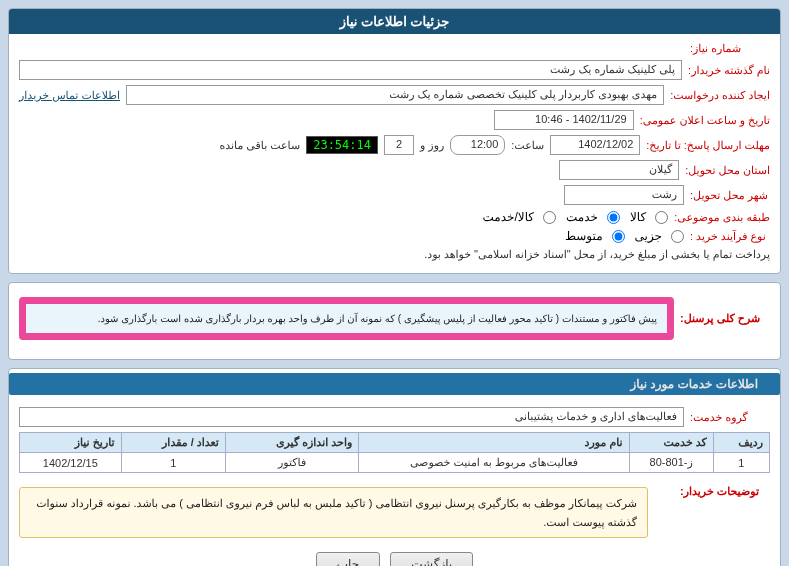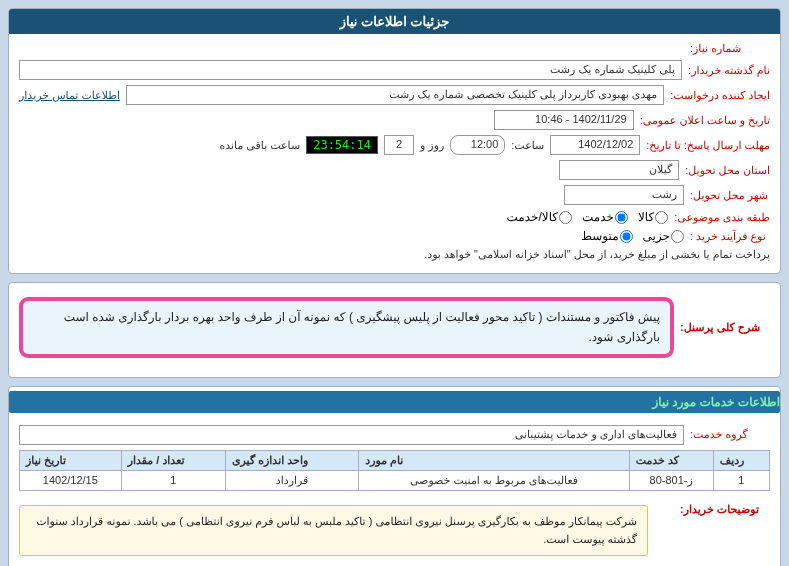--- a/index.html
+++ b/index.html
@@ -77,53 +77,53 @@
     }
     .radio-group {
       display: flex;
       align-items: center;
       gap: 10px;
       direction: rtl;
     }
     .radio-item {
       display: flex;
       align-items: center;
-      gap: 1px;
+      gap: 9px;
     }
     .section-header {
       background: #2471a3;
-      color: #86efac;
-      padding: 4px 0;
+      color: #e5e5e5;
+      padding: 4px 22px;
       font-size: 12px;
       font-weight: bold;
       margin: 4px 0;
       border-radius: 2px;
     }
     .sarh-text {
       background: #eaf4fb;
-      border: 4px solid #ec4899;
+      border: 7px solid #ec4899;
       padding: 6px 10px;
-      font-size: 12px;
+      font-size: 10px;
       line-height: 1.7;
       color: #222;
       direction: rtl;
       margin: 6px 0;
-      border-radius: 9px;
+      border-radius: 4px;
     }
     .info-table {
       width: 100%;
       border-collapse: collapse;
       font-size: 11px;
       margin-top: 4px;
     }
     .info-table th {
       background: #d5e8f5;
       border: 1px solid #aac;
       padding: 3px 6px;
-      text-align: left;
+      text-align: right;
       color: #333;
     }
     .info-table td {
       border: 1px solid #aac;
       padding: 3px 6px;
       text-align: center;
       color: #333;
     }
     .info-table tr:nth-child(even) td {
       background: #f5f9fd;
@@ -284,21 +284,21 @@
             <th>واحد اندازه گیری</th>
             <th>تعداد / مقدار</th>
             <th>تاریخ نیاز</th>
           </tr>
         </thead>
         <tbody id="table-body">
         <tr>
               <td>1</td>
               <td>ز-801-80</td>
               <td>فعالیت‌های مربوط به امنیت خصوصی</td>
-              <td>قرارداد</td>
+              <td>فاکتور</td>
               <td>1</td>
               <td>1402/12/15</td>
             </tr>
           </tbody>
       </table>
 
       <div class="form-row" style="align-items:flex-start;margin-top:8px;gap:32px;">
         <span class="form-label" style="color:#c00;font-weight:bold;min-width:90px;padding-top:4px;">توضیحات خریدار:</span>
         <div class="tozih-box" style="flex:1;">شرکت پیمانکار موظف به بکارگیری پرسنل نیروی انتظامی ( تاکید ملبس به لباس فرم نیروی انتظامی ) می باشد. نمونه قرارداد سنوات گذشته پیوست است.</div>
       </div>

